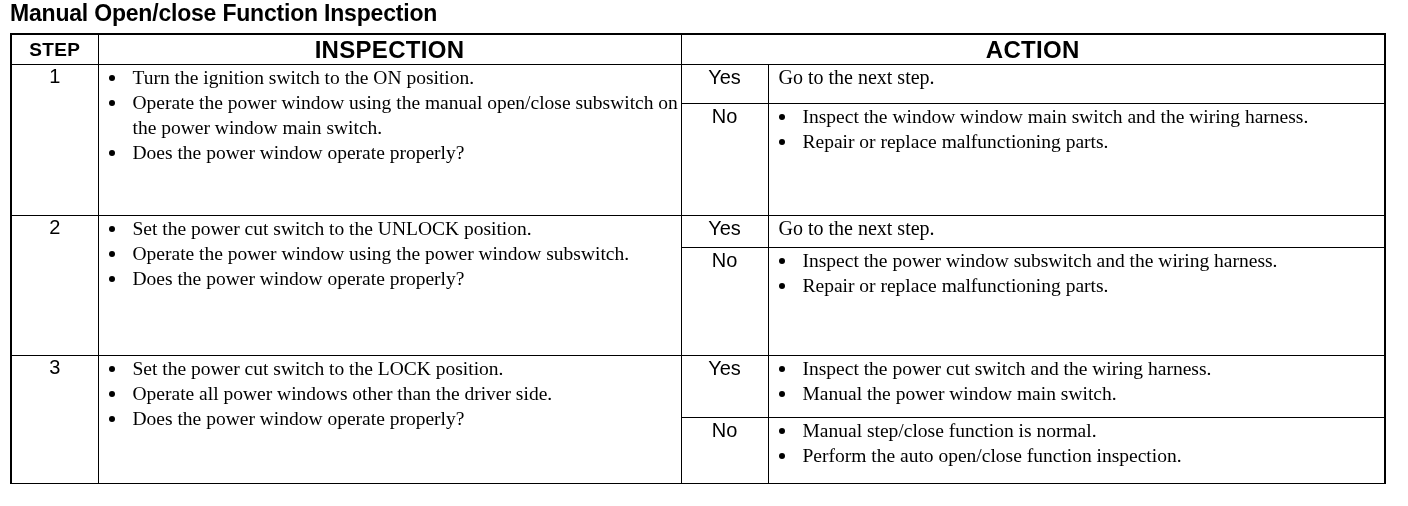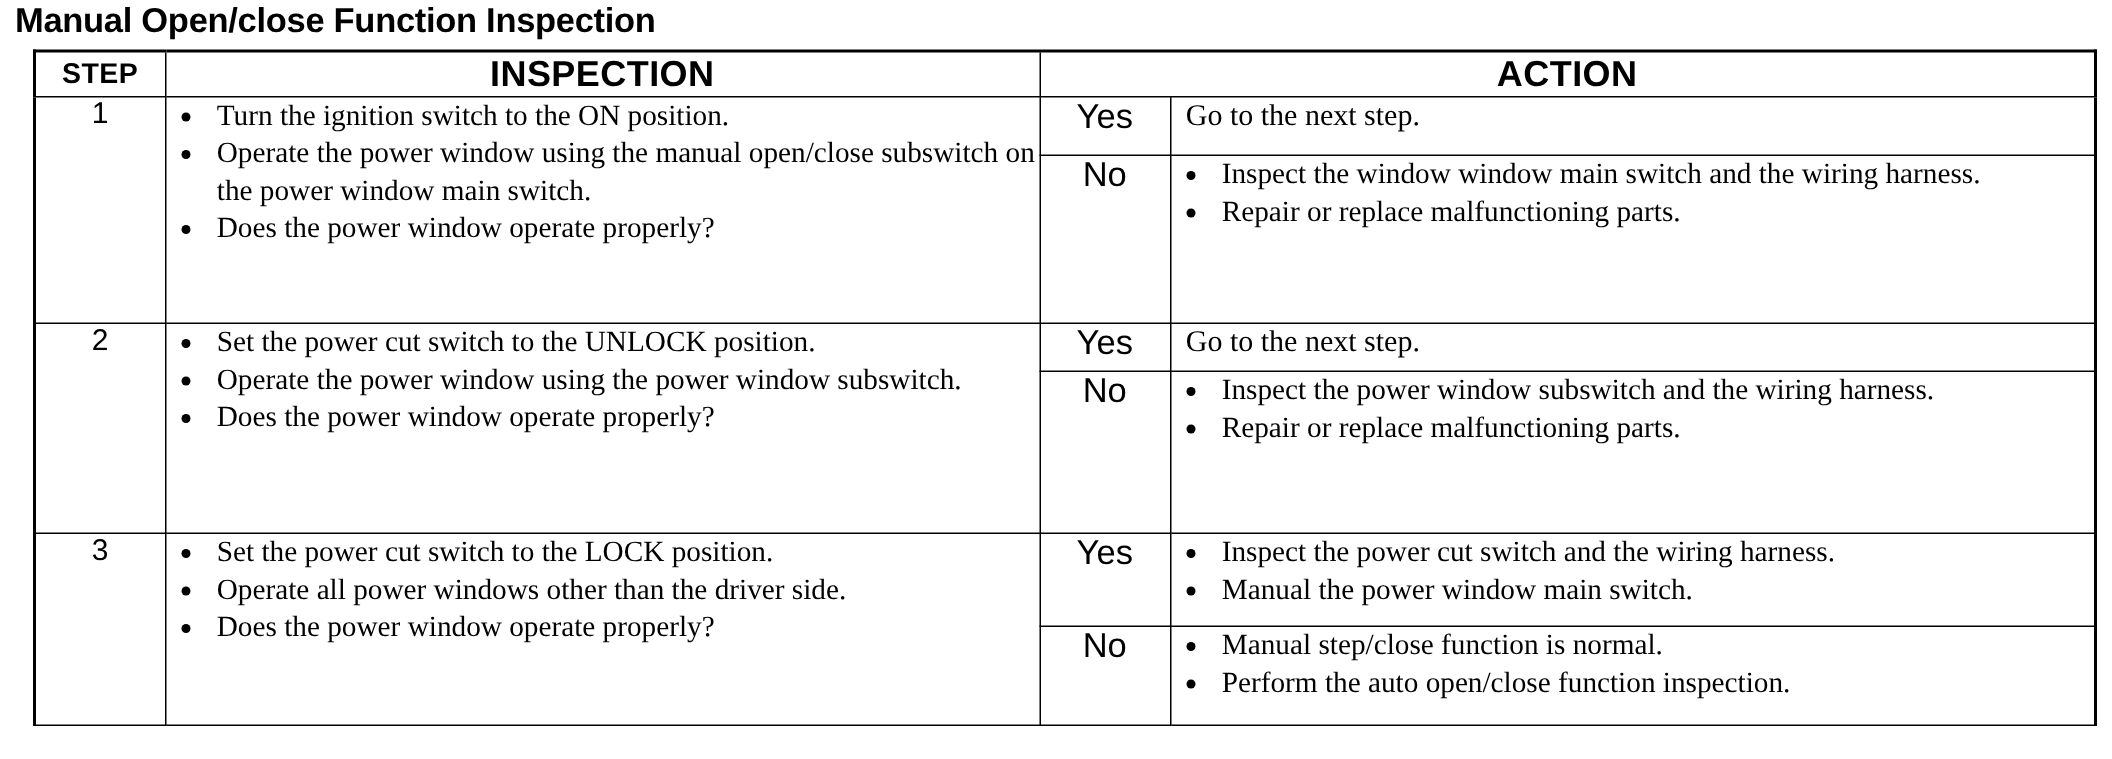--- a/index.html
+++ b/index.html
@@ -30,21 +30,21 @@
     font-size: 23px;
     font-weight: bold;
     letter-spacing: -0.2px;
     line-height: 30px;
     white-space: nowrap;
   }
 
   
   .tbl {
     position: absolute;
-    left: 22px;
+    left: 10px;
     top: 33px;
     width: 1374px;
     border-collapse: collapse;
     table-layout: fixed;
   }
   .tbl td, .tbl th {
     border: 1.6px solid #000000;
     padding: 0;
     vertical-align: top;
     background: #ffffff;
@@ -72,21 +72,21 @@
 
   
   .cell-step {
     text-align: center;
     font-size: 20px;
     font-weight: normal;
     padding-top: 4px;
   }
   .cell-yn {
     text-align: center;
-    font-size: 23px;
+    font-size: 20px;
     padding-top: 4px;
     line-height: 24px;
   }
   .cell-body {
     padding: 4px 6px 6px 8px;
     font-size: 19.5px;
     line-height: 25px;
     font-family: Liberation Serif, serif;
   }
   .cell-body.plain {

